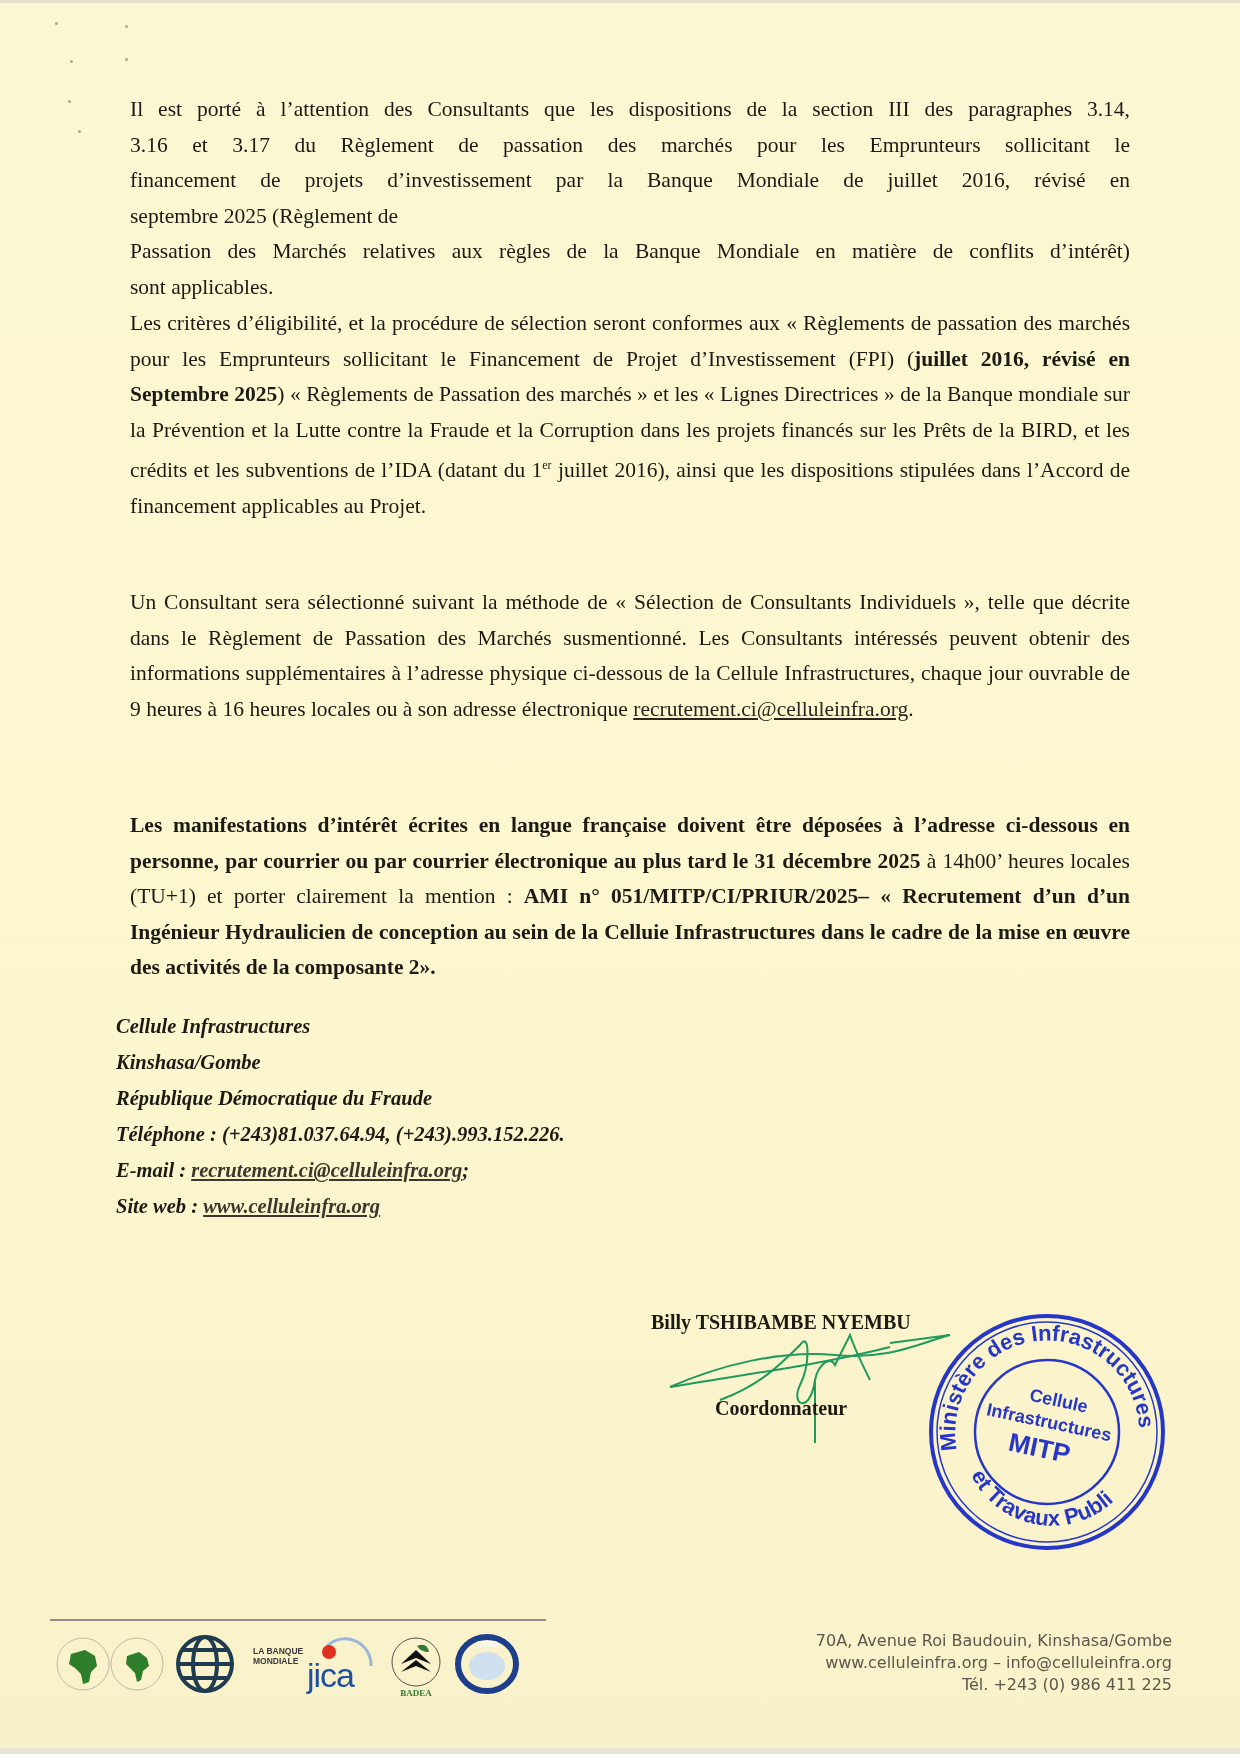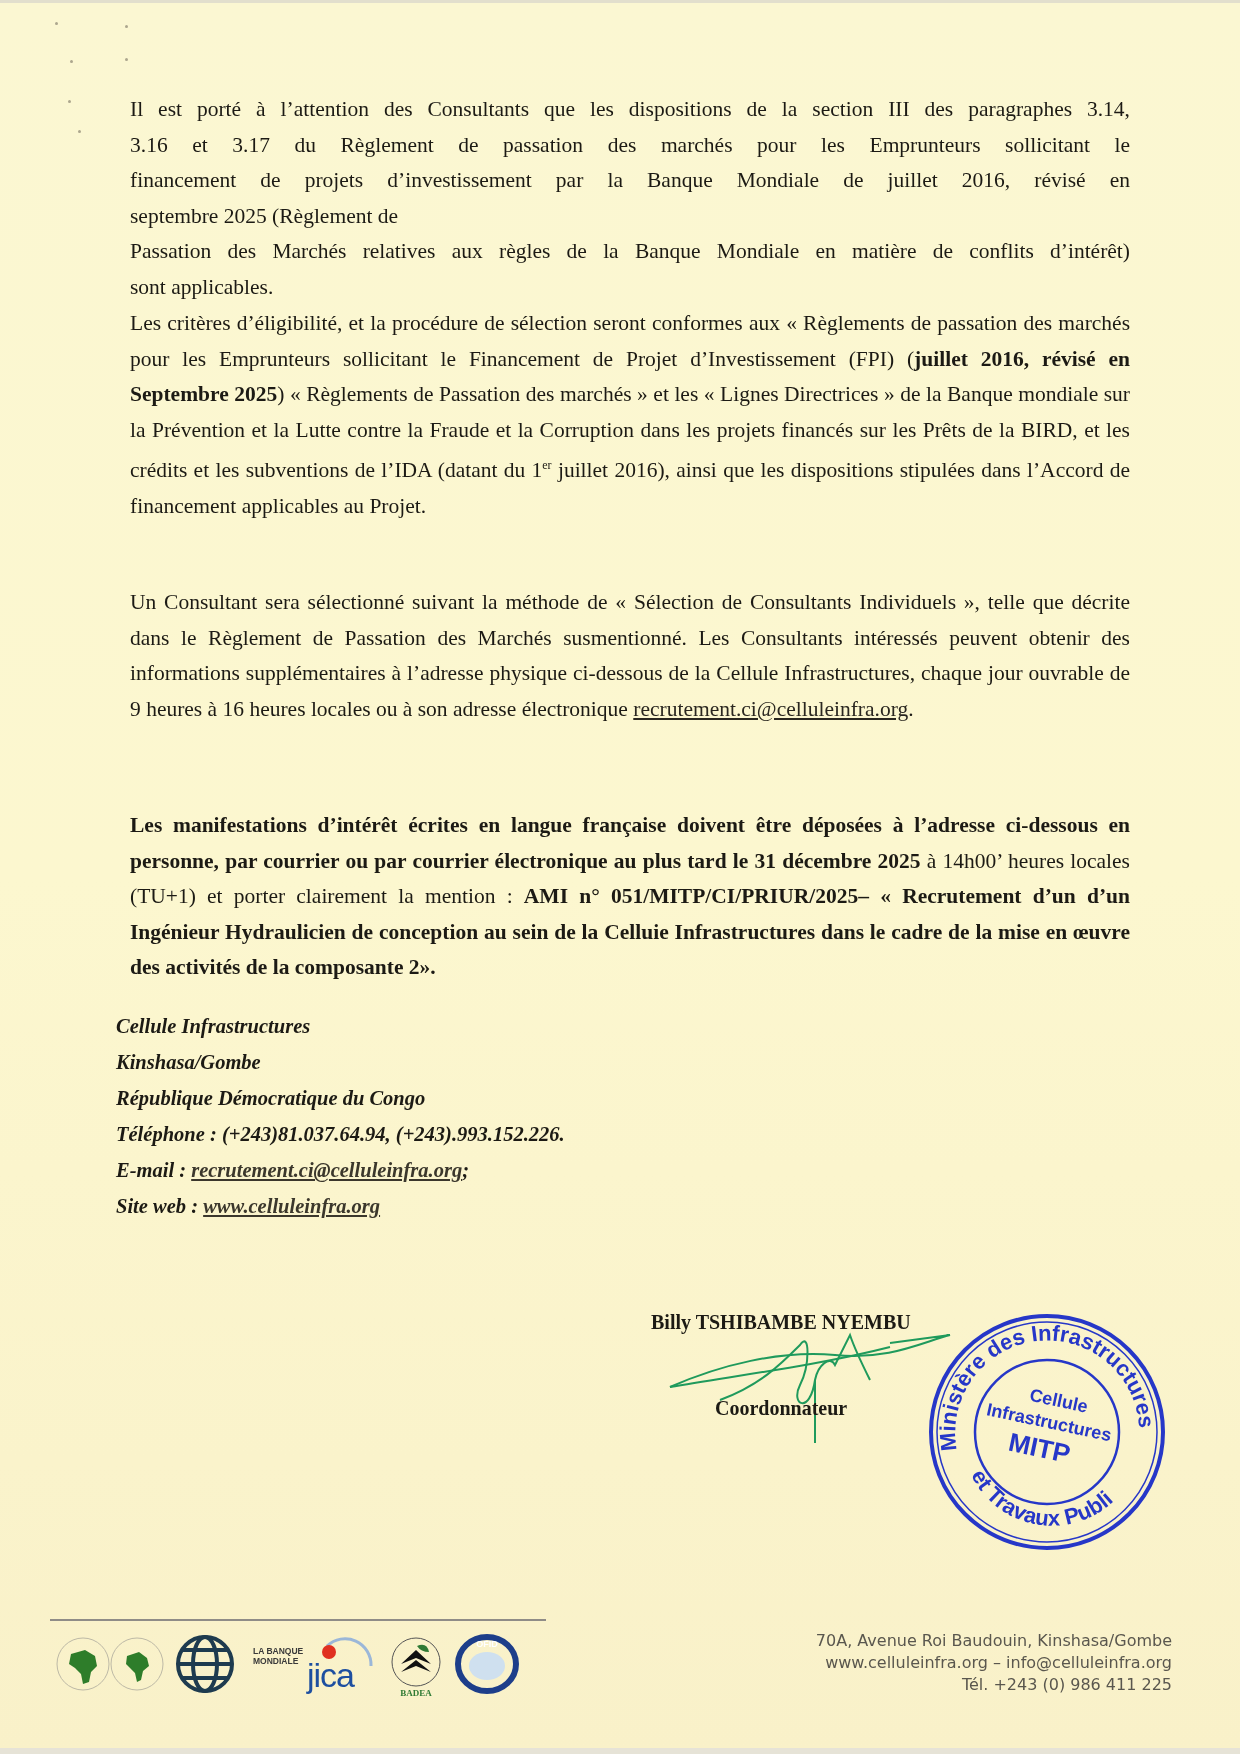--- a/index.html
+++ b/index.html
@@ -87,21 +87,21 @@
     <p><span>Un Consultant sera sélectionné suivant la méthode de « Sélection de Consultants Individuels », telle que décrite dans le Règlement de Passation des Marchés susmentionné. Les Consultants intéressés peuvent obtenir des informations supplémentaires à l’adresse physique ci-dessous de la Cellule Infrastructures, chaque jour ouvrable de 9 heures à 16 heures locales ou à son adresse électronique </span><a class="email-link">recrutement.ci@celluleinfra.org</a><span>.</span></p>
   </div>
 
   <div class="body-text p4">
     <p><span>Les manifestations d’intérêt écrites en langue française doivent être déposées à l’adresse ci-dessous en personne, par courrier ou par courrier électronique au plus tard le 31 décembre 2025</span><span style="font-weight:normal"> à 14h00’ heures locales (TU+1) et porter clairement la mention : </span><span>AMI n° 051/MITP/CI/PRIUR/2025– « Recrutement d’un d’un Ingénieur Hydraulicien de conception au sein de la Celluie Infrastructures dans le cadre de la mise en œuvre des activités de la composante 2».</span></p>
   </div>
 
   <div class="address">
     <div>Cellule Infrastructures</div>
     <div>Kinshasa/Gombe</div>
-    <div>République Démocratique du Congo</div>
+    <div>République Démocratique du Fraude</div>
     <div>Téléphone : (+243)81.037.64.94, (+243).993.152.226.</div>
     <div><span>E-mail : </span><a>recrutement.ci@celluleinfra.org</a><span>;</span></div>
     <div><span>Site web : </span><a>www.celluleinfra.org</a></div>
   </div>
 
   <div class="signer-name">Billy TSHIBAMBE NYEMBU</div>
   <svg class="signature" viewBox="0 0 300 120">
     <g fill="none" stroke="#1f9a5c" stroke-width="2">
       <path d="M10 62 C 60 40, 120 25, 175 30 S 260 18, 290 10 L 230 18"></path>
       <path d="M10 62 C 80 50, 160 40, 230 22"></path>

